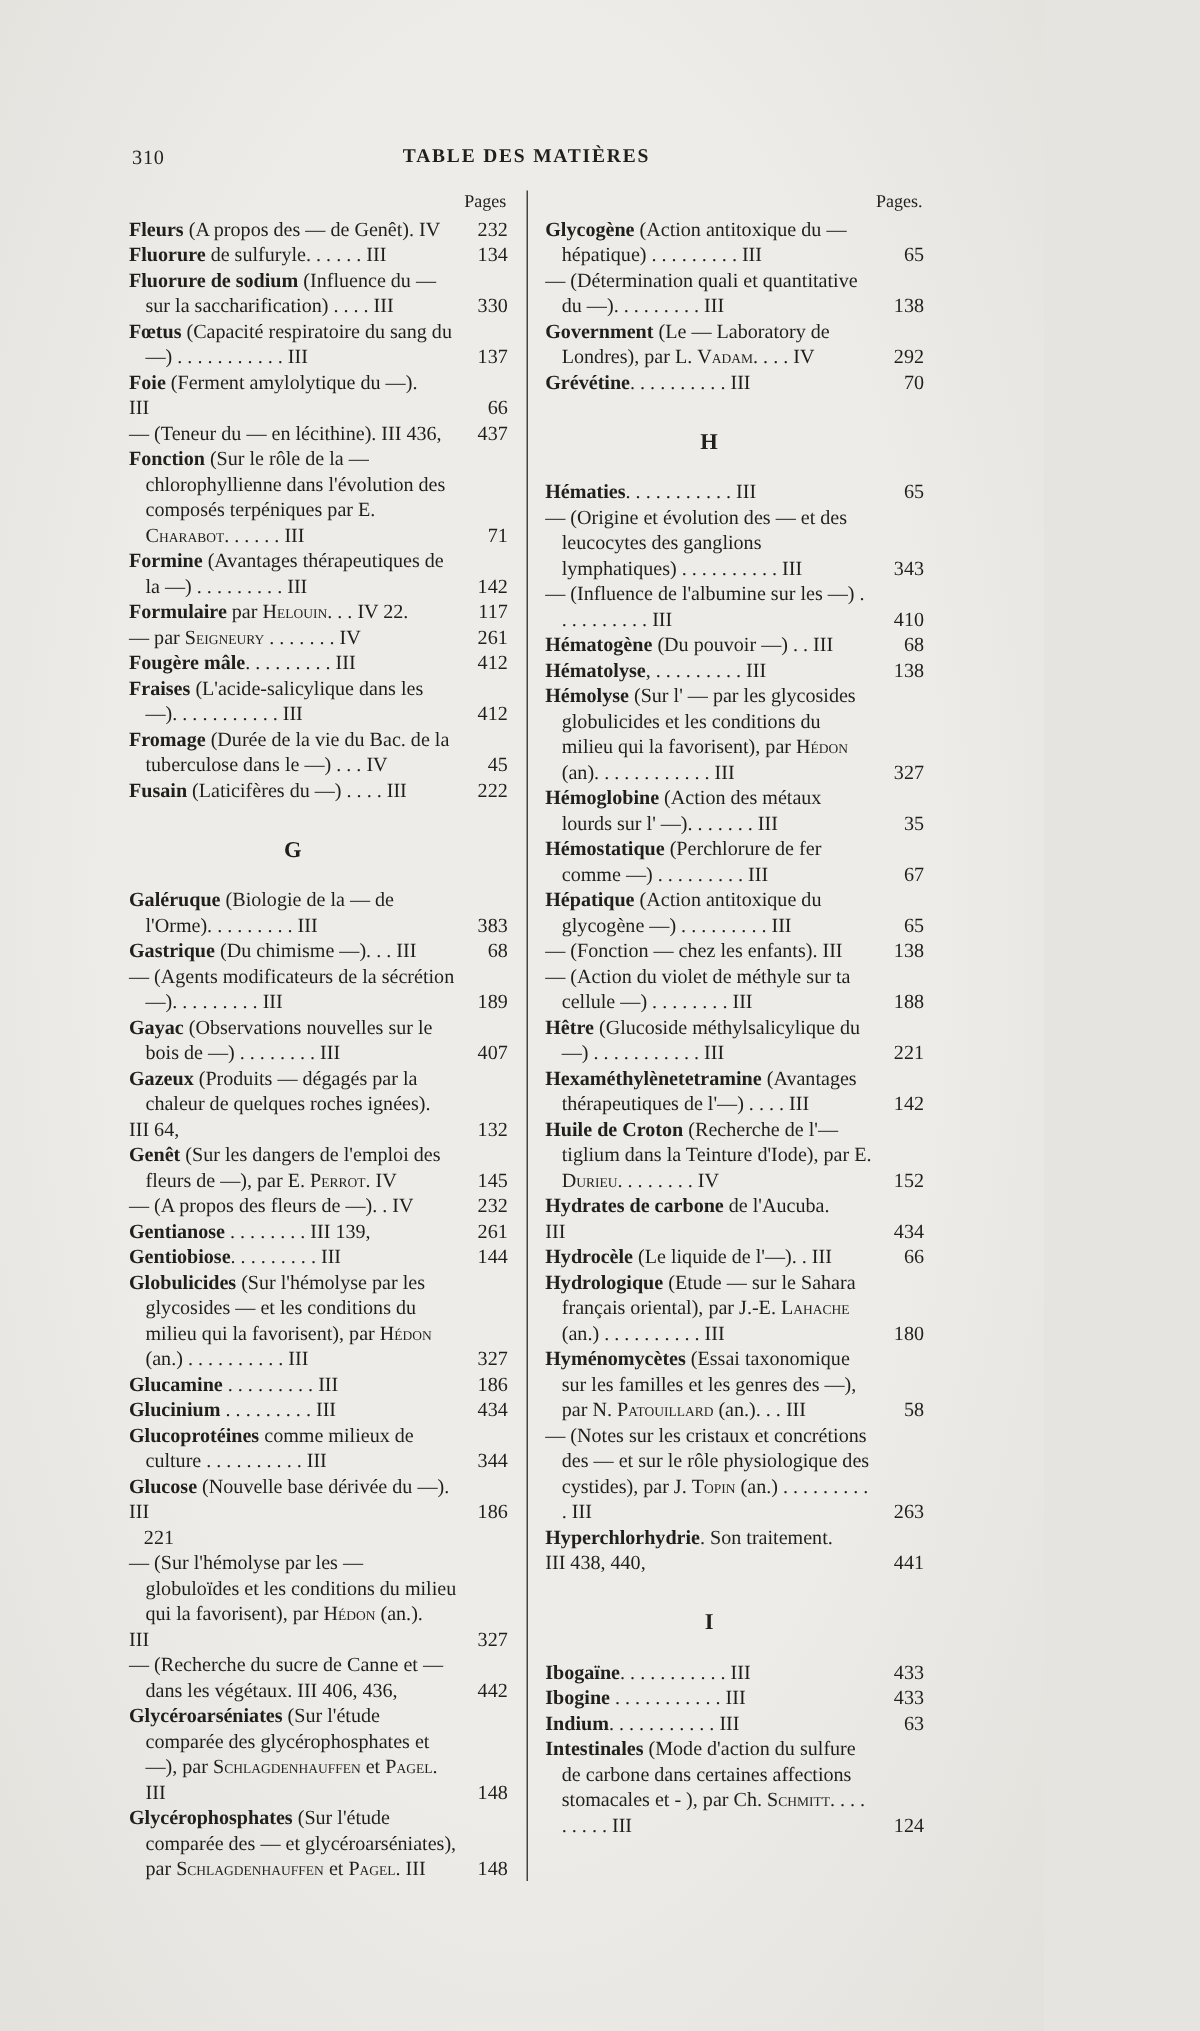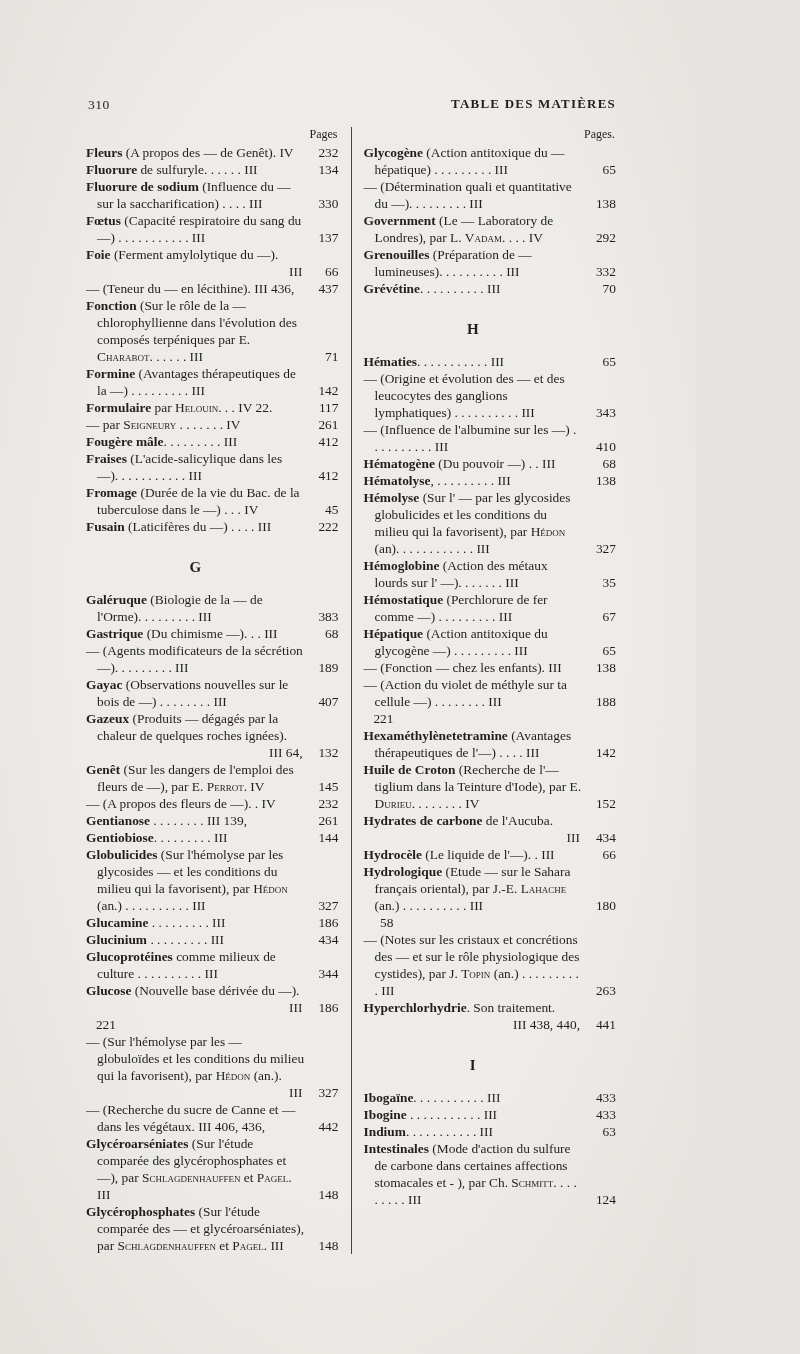--- a/index.html
+++ b/index.html
@@ -11,33 +11,33 @@
   .sheet {
     box-sizing: border-box;
     width: 696px; height: 1354px;
     background: radial-gradient(ellipse at 50% 45%, #edece8 55%, #e2e1dc 100%);
     padding: 96px 80px 28px 86px;
     color: #211f1c;
   }
   .page-head { position: relative; height: 18px; margin-bottom: 13px; }
   .folio { position: absolute; left: 2px; top: 1px; font-size: 13.5px; letter-spacing: .5px; }
   .head-title {
-    display: block; text-align: right;
+    display: block; text-align: center;
     font-weight: bold; font-size: 13px; letter-spacing: 1.2px;
   }
   .columns { display: flex; align-items: stretch; }
   .column { width: 298px; font-size: 13.4px; line-height: 17px; }
   .divider { width: 1px; background: #46443f; margin: 0 12px; flex: none; }
   .pages-label { text-align: right; font-size: 12px; line-height: 14px; margin-bottom: 3px; padding-right: 1px; }
   .entry { display: flex; align-items: flex-end; }
   .entry-text { flex: 1; padding-left: 11px; text-indent: -11px; padding-right: 4px; }
   .entry-page { width: 30px; flex: none; text-align: right; }
   .seg-b { font-weight: bold; }
   .seg-sc { font-variant: small-caps; }
-  .tail { display: block; text-align: right; padding-right: 2px; }
+  .tail { display: block; padding-right: 2px; }
   .section-heading {
     font-weight: bold; font-size: 15px; text-align: center;
     padding-right: 34px; margin: 24px 0 15px;
   }
 </style>
 </head>
 <body>
 
 <div class="sheet">
 
@@ -197,24 +197,20 @@
           </div>
           <div class="entry">
             <div class="entry-text"><span class="seg-n">— (Détermination quali et quantitative du —). . . . . . . . . III</span></div>
             <div class="entry-page">138</div>
           </div>
           <div class="entry">
             <div class="entry-text"><span class="seg-b">Government</span><span class="seg-n"> (Le — Laboratory de Londres), par L. </span><span class="seg-sc">Vadam</span><span class="seg-n">. . . . IV</span></div>
             <div class="entry-page">292</div>
           </div>
           <div class="entry">
-            <div class="entry-text"><span class="seg-b">Grenouilles</span><span class="seg-n"> (Préparation de — lumineuses). . . . . . . . . . III</span></div>
-            <div class="entry-page">332</div>
-          </div>
-          <div class="entry">
             <div class="entry-text"><span class="seg-b">Grévétine</span><span class="seg-n">. . . . . . . . . . III</span></div>
             <div class="entry-page">70</div>
           </div>
           <div class="section-heading">H</div>
           <div class="entry">
             <div class="entry-text"><span class="seg-b">Hématies</span><span class="seg-n">. . . . . . . . . . . III</span></div>
             <div class="entry-page">65</div>
           </div>
           <div class="entry">
             <div class="entry-text"><span class="seg-n">— (Origine et évolution des — et des leucocytes des ganglions lymphatiques) . . . . . . . . . . III</span></div>
@@ -250,20 +246,21 @@
           </div>
           <div class="entry">
             <div class="entry-text"><span class="seg-n">— (Fonction — chez les enfants). III</span></div>
             <div class="entry-page">138</div>
           </div>
           <div class="entry">
             <div class="entry-text"><span class="seg-n">— (Action du violet de méthyle sur ta cellule —) . . . . . . . . III</span></div>
             <div class="entry-page">188</div>
           </div>
           <div class="entry">
+            <div class="entry-text"><span class="seg-b">Hêtre</span><span class="seg-n"> (Glucoside méthylsalicylique du —) . . . . . . . . . . . III</span></div>
             <div class="entry-page">221</div>
           </div>
           <div class="entry">
             <div class="entry-text"><span class="seg-b">Hexaméthylènetetramine</span><span class="seg-n"> (Avantages thérapeutiques de l'—) . . . . III</span></div>
             <div class="entry-page">142</div>
           </div>
           <div class="entry">
             <div class="entry-text"><span class="seg-b">Huile de Croton</span><span class="seg-n"> (Recherche de l'— tiglium dans la Teinture d'Iode), par E. </span><span class="seg-sc">Durieu</span><span class="seg-n">. . . . . . . . IV</span></div>
             <div class="entry-page">152</div>
           </div>
@@ -273,20 +270,21 @@
           </div>
           <div class="entry">
             <div class="entry-text"><span class="seg-b">Hydrocèle</span><span class="seg-n"> (Le liquide de l'—). . III</span></div>
             <div class="entry-page">66</div>
           </div>
           <div class="entry">
             <div class="entry-text"><span class="seg-b">Hydrologique</span><span class="seg-n"> (Etude — sur le Sahara français oriental), par J.-E. </span><span class="seg-sc">Lahache</span><span class="seg-n"> (an.) . . . . . . . . . . III</span></div>
             <div class="entry-page">180</div>
           </div>
           <div class="entry">
+            <div class="entry-text"><span class="seg-b">Hyménomycètes</span><span class="seg-n"> (Essai taxonomique sur les familles et les genres des —), par N. </span><span class="seg-sc">Patouillard</span><span class="seg-n"> (an.). . . III</span></div>
             <div class="entry-page">58</div>
           </div>
           <div class="entry">
             <div class="entry-text"><span class="seg-n">— (Notes sur les cristaux et concrétions des — et sur le rôle physiologique des cystides), par J. </span><span class="seg-sc">Topin</span><span class="seg-n"> (an.) . . . . . . . . . . III</span></div>
             <div class="entry-page">263</div>
           </div>
           <div class="entry">
             <div class="entry-text"><span class="seg-b">Hyperchlorhydrie</span><span class="seg-n">. Son traitement.</span><span class="tail">III 438, 440,</span></div>
             <div class="entry-page">441</div>
           </div>

